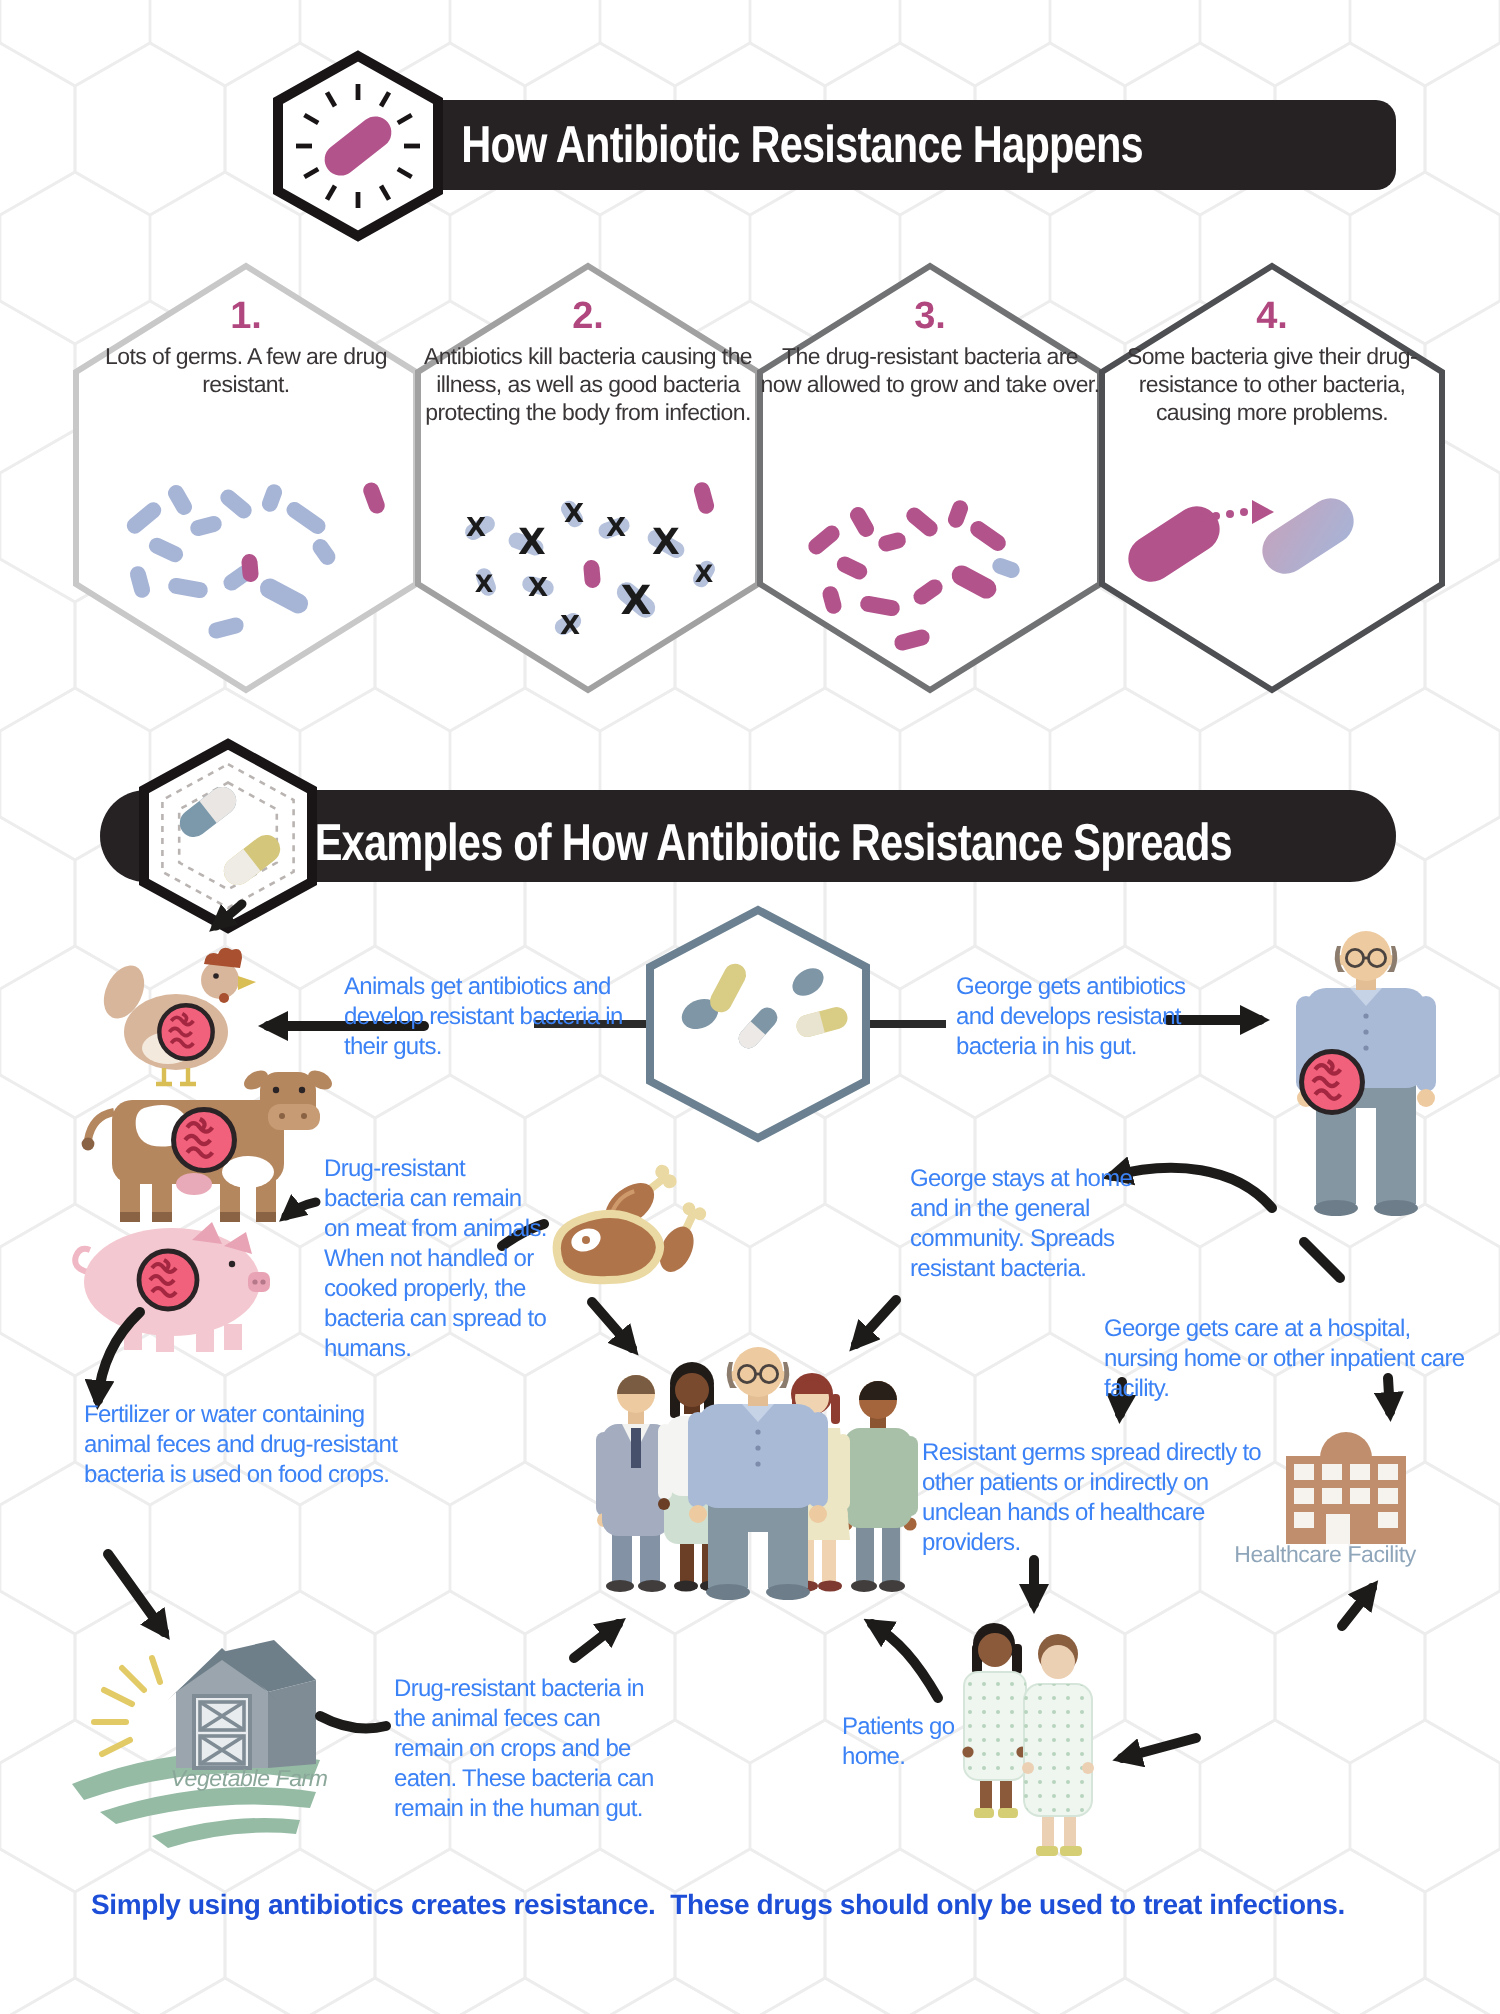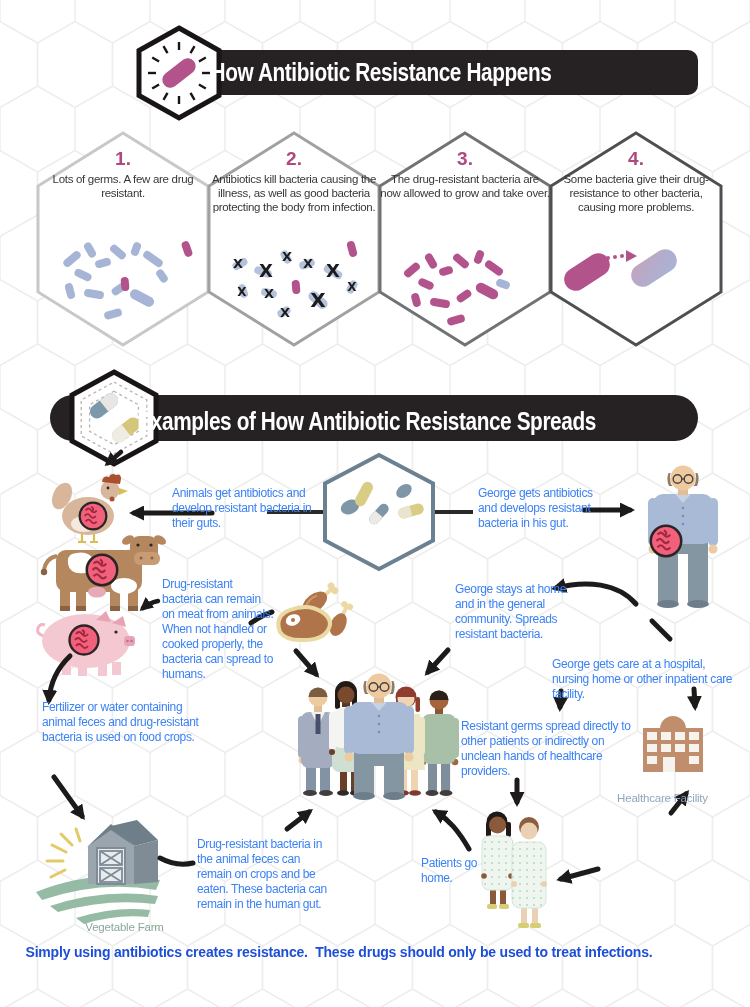--- a/index.html
+++ b/index.html
@@ -4,21 +4,21 @@
 <style>
   html,body{margin:0;padding:0;background:#fff;}
   .stage{position:relative;width:750px;height:1007px;background:#ffffff;overflow:hidden;
          font-family:"Liberation Sans",sans-serif;color:#3a3637;}
   .bg,.art{position:absolute;left:0;top:0;}
   .bg{z-index:0;}
   .bar{position:absolute;background:#262223;z-index:1;}
   .bar.b1{left:150px;top:50px;width:548px;height:45px;border-radius:10px;}
   .bar.b2{left:50px;top:395px;width:648px;height:46px;border-radius:23px;}
   .art{z-index:2;pointer-events:none;}
-  .txt-layer{position:absolute;left:0;top:0;width:678px;height:1007px;z-index:3;}
+  .txt-layer{position:absolute;left:0;top:0;width:678px;height:1007px;z-index:3;padding-left:40px;}
   .banner-title-wrap{position:absolute;height:45px;display:flex;align-items:center;justify-content:center;}
   .banner-title{color:#ffffff;font-weight:bold;font-size:26px;letter-spacing:-0.5px;white-space:nowrap;
                 transform:scaleX(0.8);transform-origin:center;}
   .step{position:absolute;top:148px;width:170px;text-align:center;}
   .step-num{font-weight:bold;font-size:19px;color:#b1477f;margin-bottom:2px;}
   .step-text{font-size:11.5px;line-height:1.22;letter-spacing:-0.3px;color:#3a3637;}
   .t{position:absolute;font-size:12px;line-height:1.25;letter-spacing:-0.35px;color:#3b82f6;}
   .label{position:absolute;font-size:11.5px;letter-spacing:-0.2px;text-align:center;}
   .label.healthcare{color:#8fa6ba;}
   .label.farm{color:#8aa79a;}
@@ -540,18 +540,18 @@
     <div class="t" style="left:172px;top:486px;width:142px;">Animals get antibiotics and develop resistant bacteria in their guts.</div>
     <div class="t" style="left:478px;top:486px;width:135px;">George gets antibiotics and develops resistant bacteria in his gut.</div>
     <div class="t" style="left:162px;top:577px;width:112px;">Drug-resistant bacteria can remain on meat from animals. When not handled or cooked properly, the bacteria can spread to humans.</div>
     <div class="t" style="left:455px;top:582px;width:120px;">George stays at home and in the general community. Spreads resistant bacteria.</div>
     <div class="t" style="left:552px;top:645px;width:184px;margin-top:12px;">George gets care at a hospital, nursing home or other inpatient care facility.</div>
     <div class="t" style="left:42px;top:700px;width:165px;">Fertilizer or water containing animal feces and drug-resistant bacteria is used on food crops.</div>
     <div class="t" style="left:461px;top:719px;width:176px;">Resistant germs spread directly to other patients or indirectly on unclean hands of healthcare providers.</div>
     <div class="t" style="left:197px;top:837px;width:140px;">Drug-resistant bacteria in the animal feces can remain on crops and be eaten. These bacteria can remain in the human gut.</div>
     <div class="t" style="left:421px;top:856px;width:70px;">Patients go home.</div>
 
-    <div class="label healthcare" style="left:600px;top:772px;width:125px;margin-top:20px;">Healthcare Facility</div>
-    <div class="label farm" style="left:62px;top:921px;width:125px;">Vegetable Farm</div>
+    <div class="label healthcare" style="left:600px;top:772px;width:125px;">Healthcare Facility</div>
+    <div class="label farm" style="left:62px;top:884px;width:125px;font-style:italic;">Vegetable Farm</div>
 
     <div class="footer">Simply using antibiotics creates resistance.  These drugs should only be used to treat infections.</div>
   </div>
 </div>
 
 </body></html>

